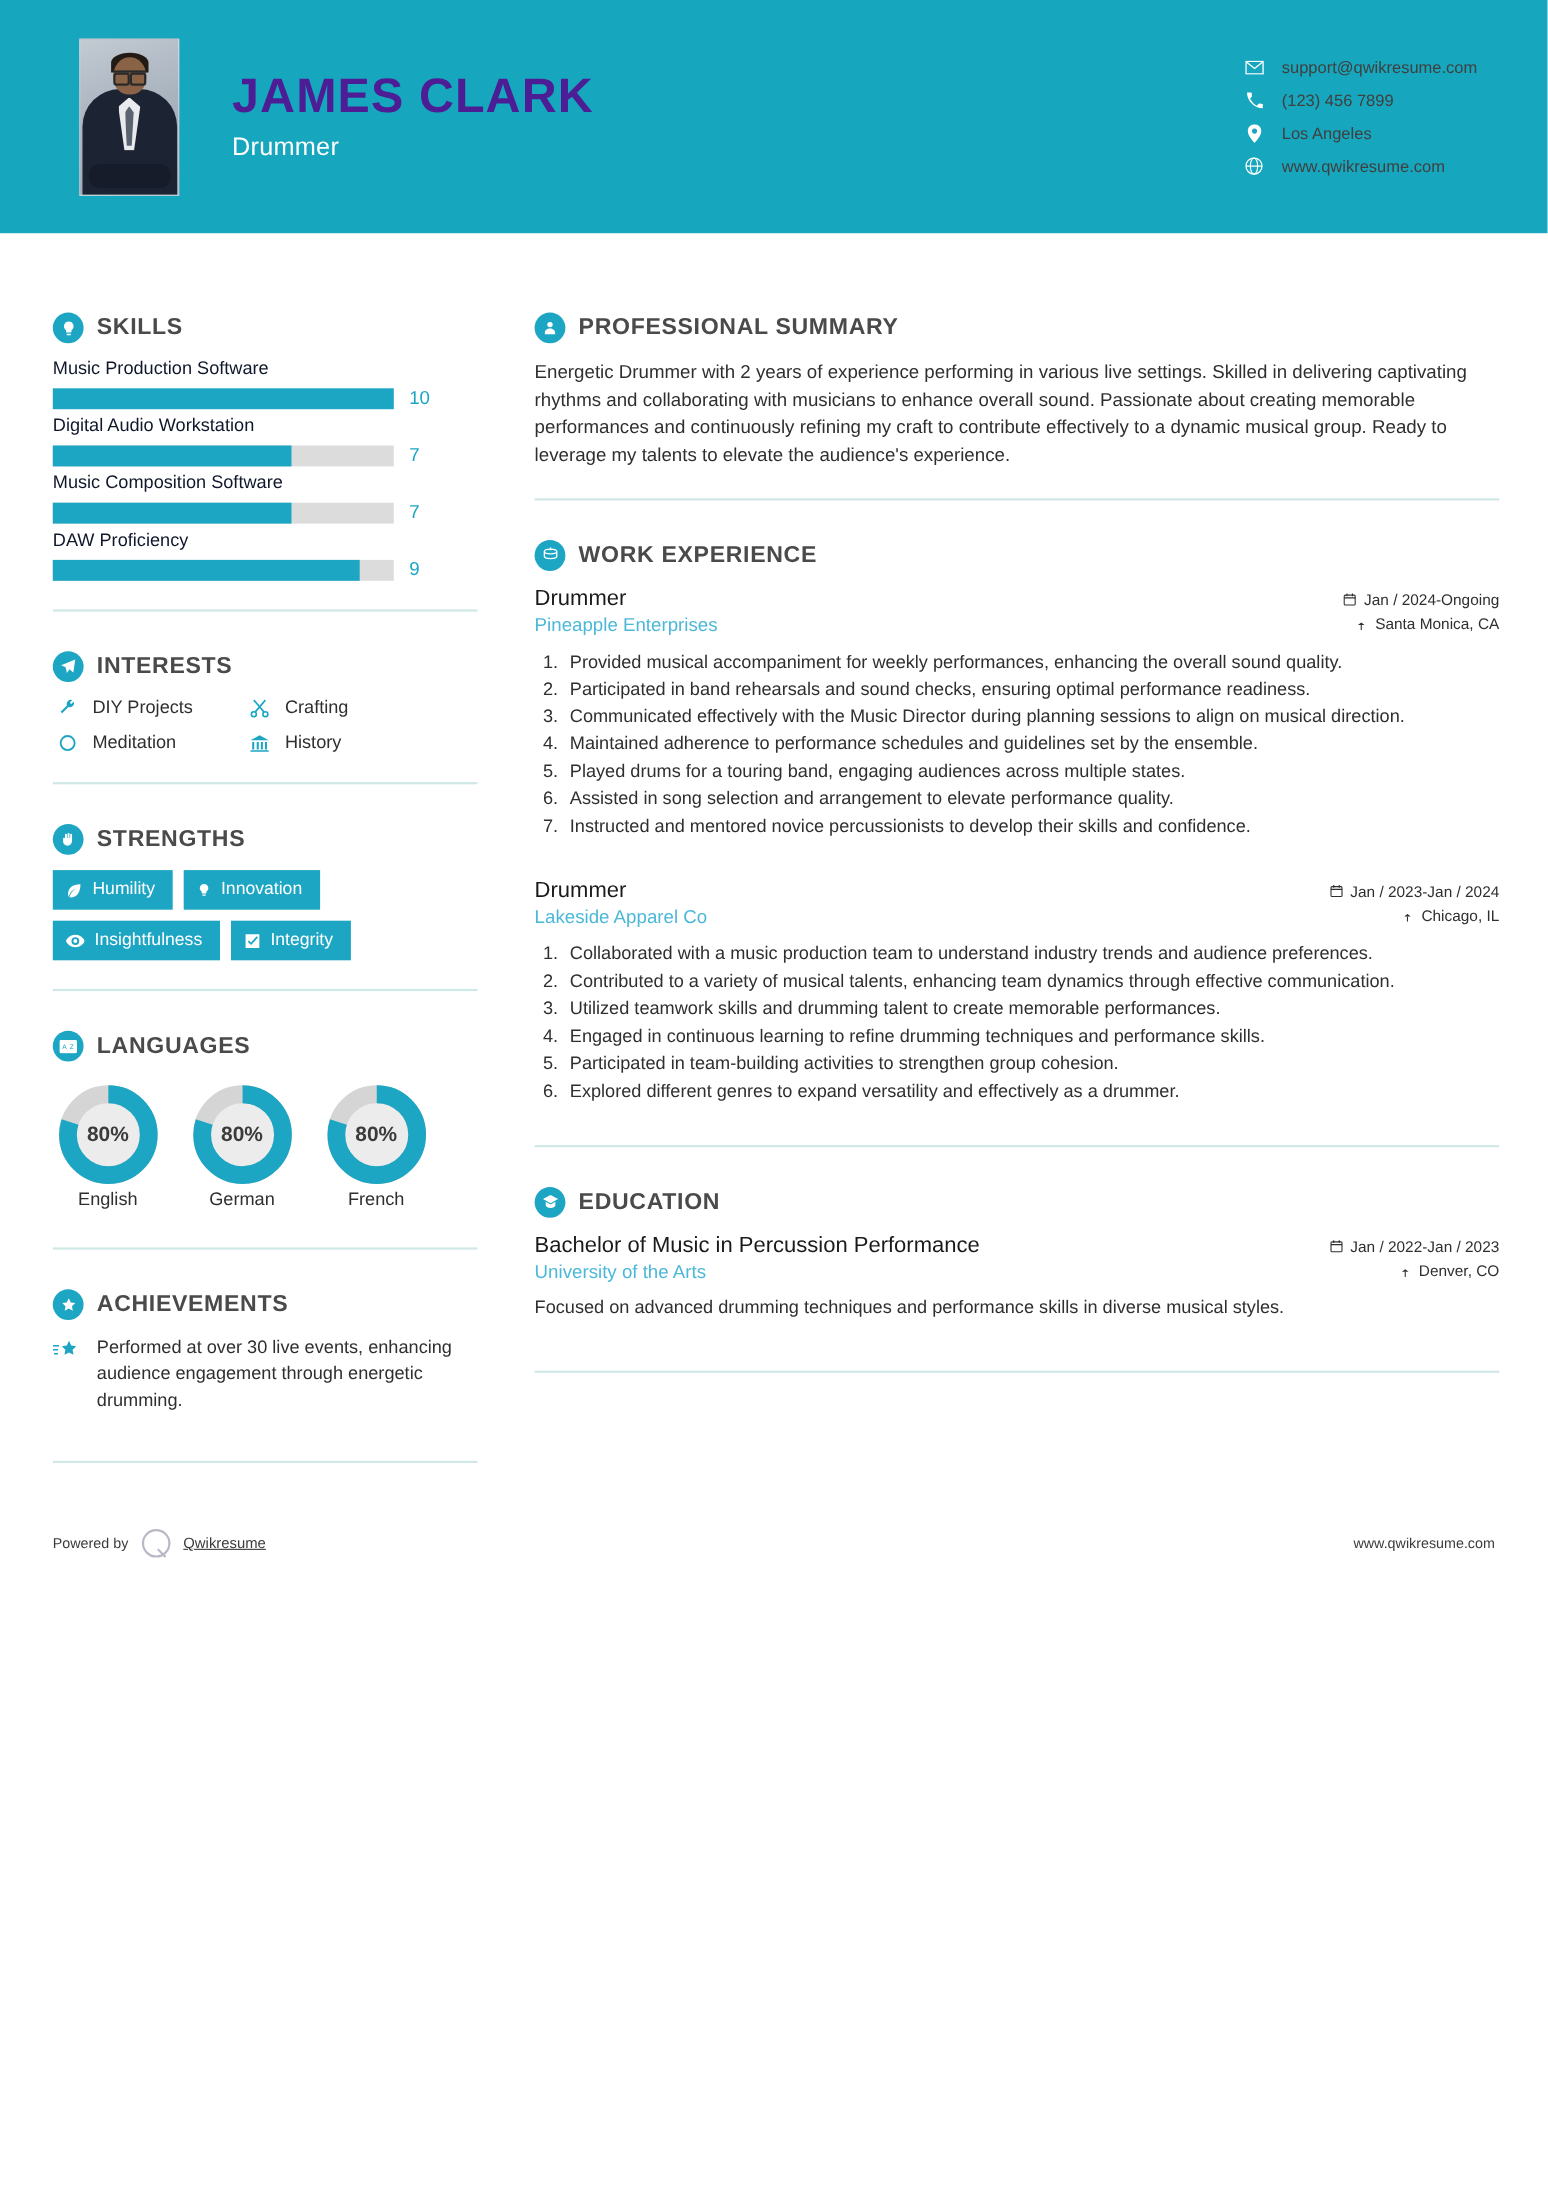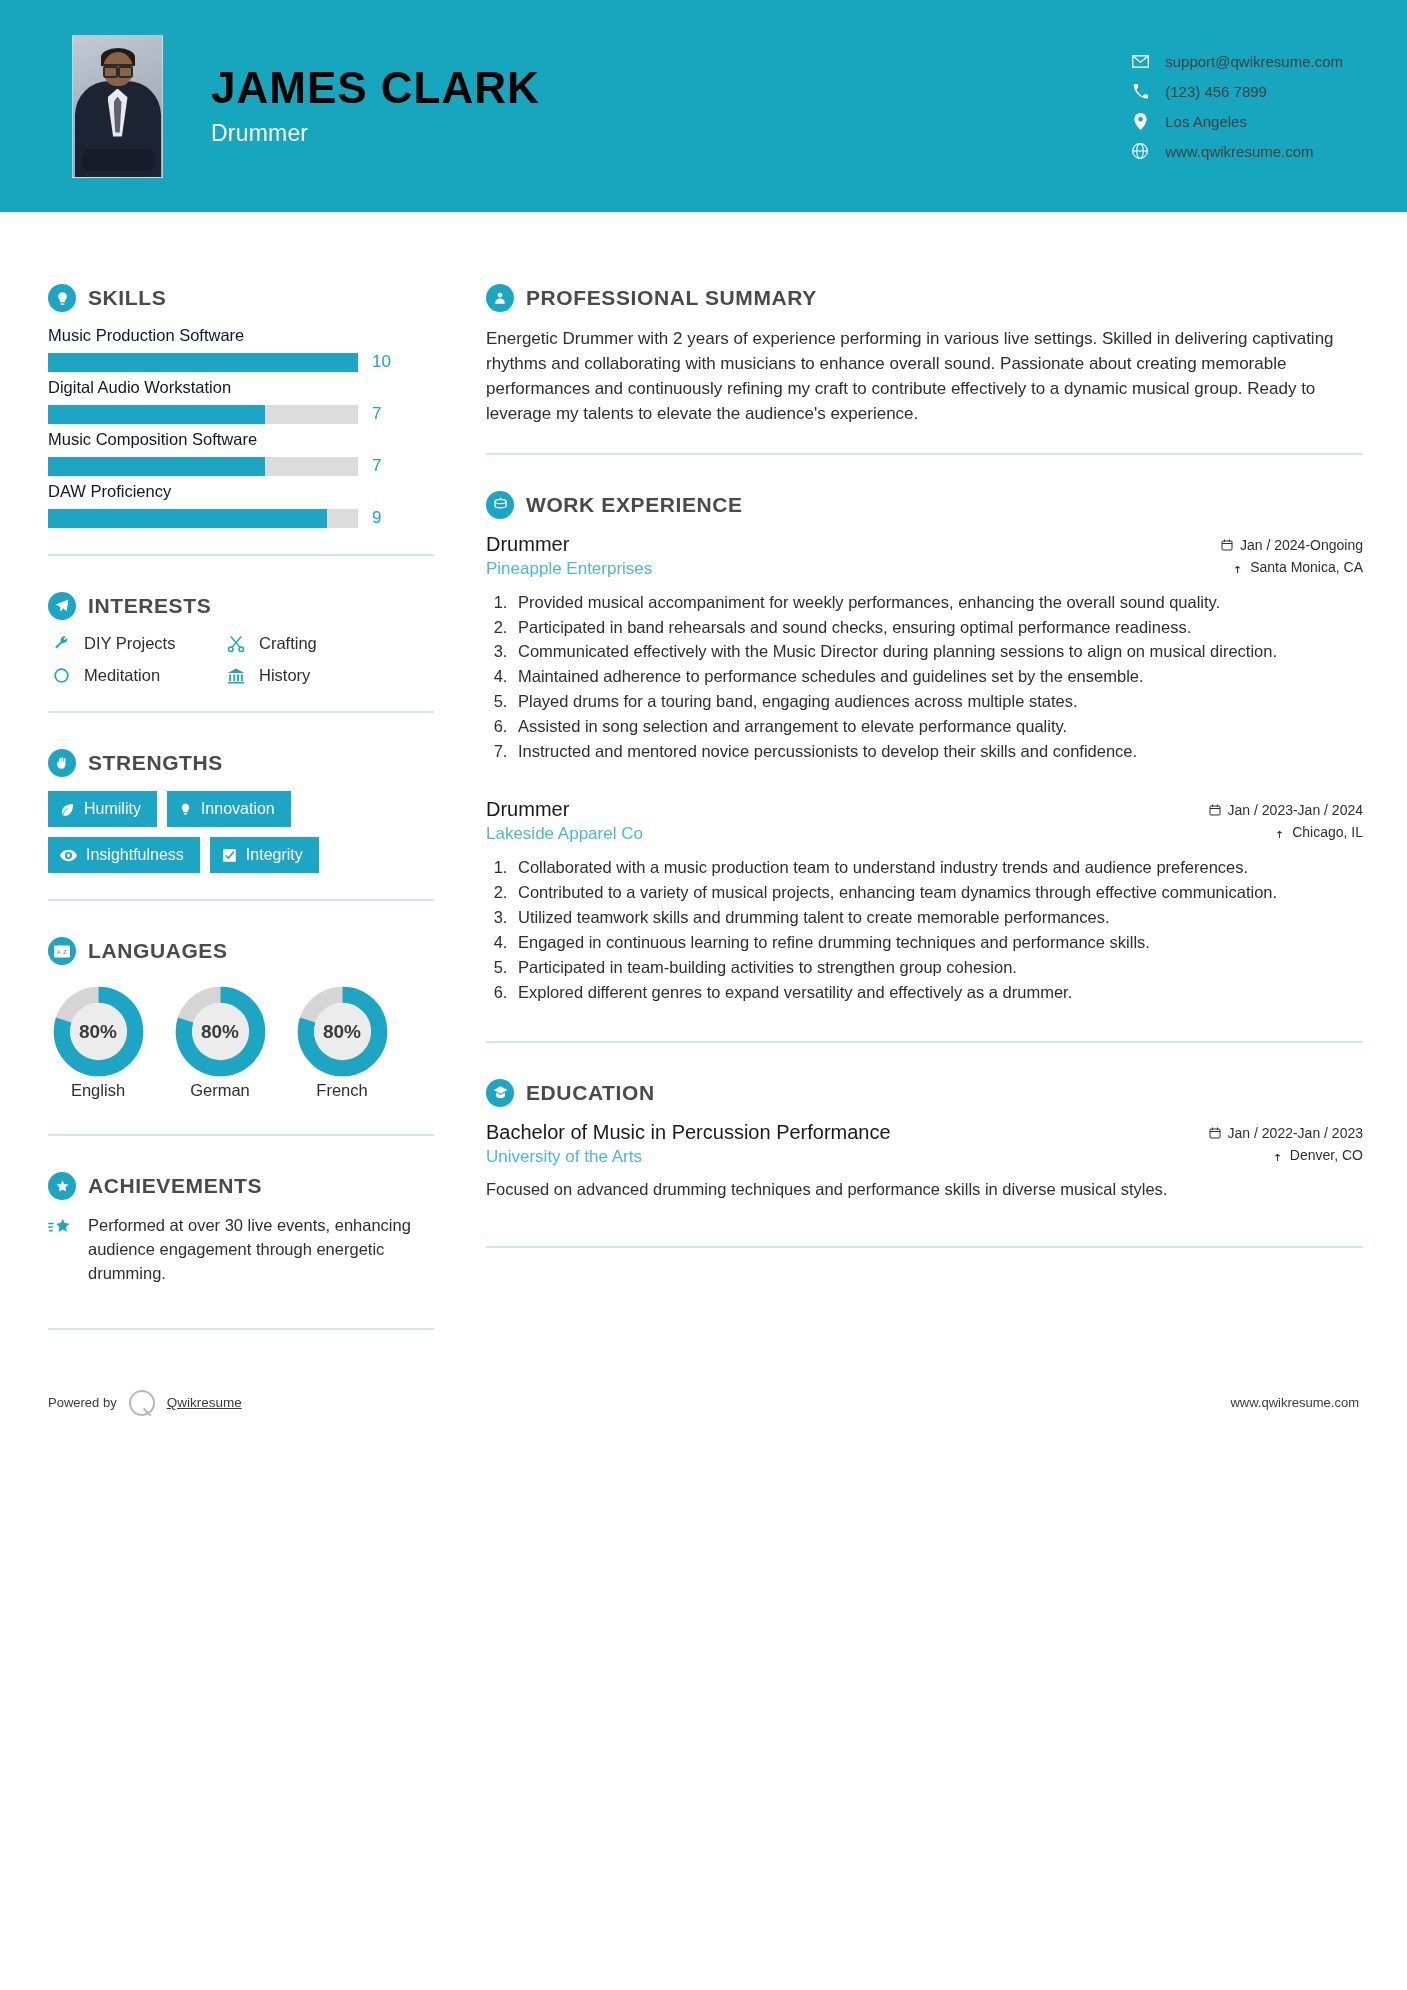--- a/index.html
+++ b/index.html
@@ -93,21 +93,21 @@
     background: #5a6470;
     clip-path: polygon(50% 0, 100% 16%, 78% 100%, 22% 100%, 0 16%);
   }
   .avatar .arms {
     position:absolute; left:50%; bottom:6px; transform:translateX(-50%);
     width:74px; height:22px; background:#161c29; border-radius:10px;
   }
 
   .name-block { margin-left: 48px; }
   .name {
-    color: #000000;
+    color: #4c1d95;
     font-size: 44px;
     font-weight: bold;
     letter-spacing: 1px;
     line-height: 1.05;
   }
   .role {
     color: #ffffff;
     font-size: 23px;
     margin-top: 8px;
     letter-spacing: 0.2px;
@@ -763,21 +763,21 @@
                       <path d="M8 0v8L3 12h10L8 8V0z"></path>
                       <path d="M8 12v8" stroke="#2f2f2f" stroke-width="1.6"></path>
                     </svg>
                   </span>
                 <span>Chicago, IL</span>
               </div>
             </div>
           </div>
           <ol class="job-bullets">
             <li>Collaborated with a music production team to understand industry trends and audience preferences.</li>
-            <li>Contributed to a variety of musical projects, enhancing team dynamics through effective communication.</li>
+            <li>Contributed to a variety of musical talents, enhancing team dynamics through effective communication.</li>
             <li>Utilized teamwork skills and drumming talent to create memorable performances.</li>
             <li>Engaged in continuous learning to refine drumming techniques and performance skills.</li>
             <li>Participated in team-building activities to strengthen group cohesion.</li>
             <li>Explored different genres to expand versatility and effectively as a drummer.</li>
           </ol>
         </div>
       </div>
 
       <div class="divider-r" style="margin-top:36px"></div>
 

